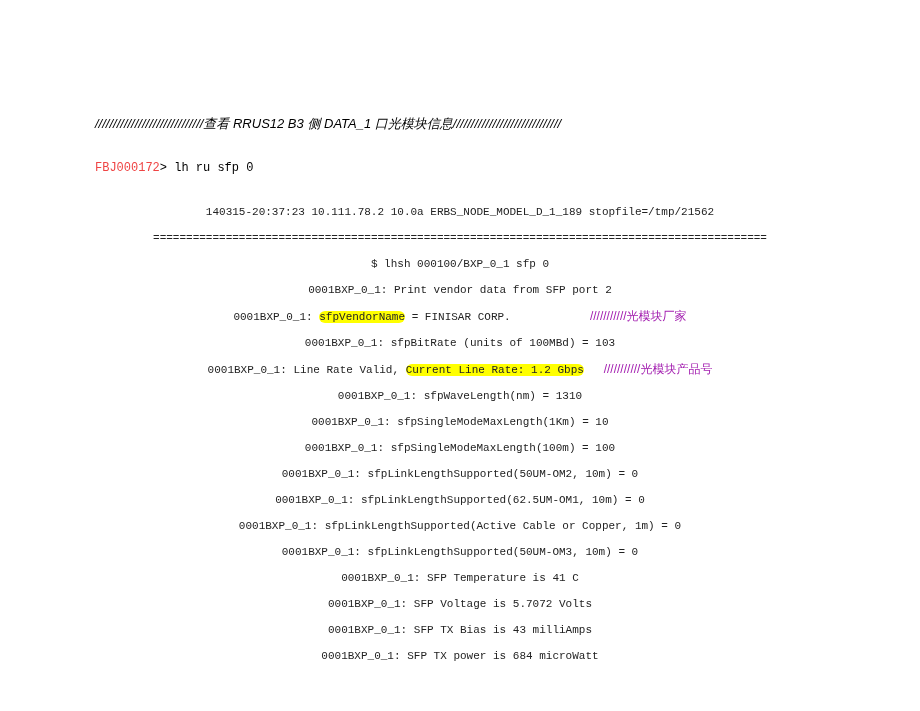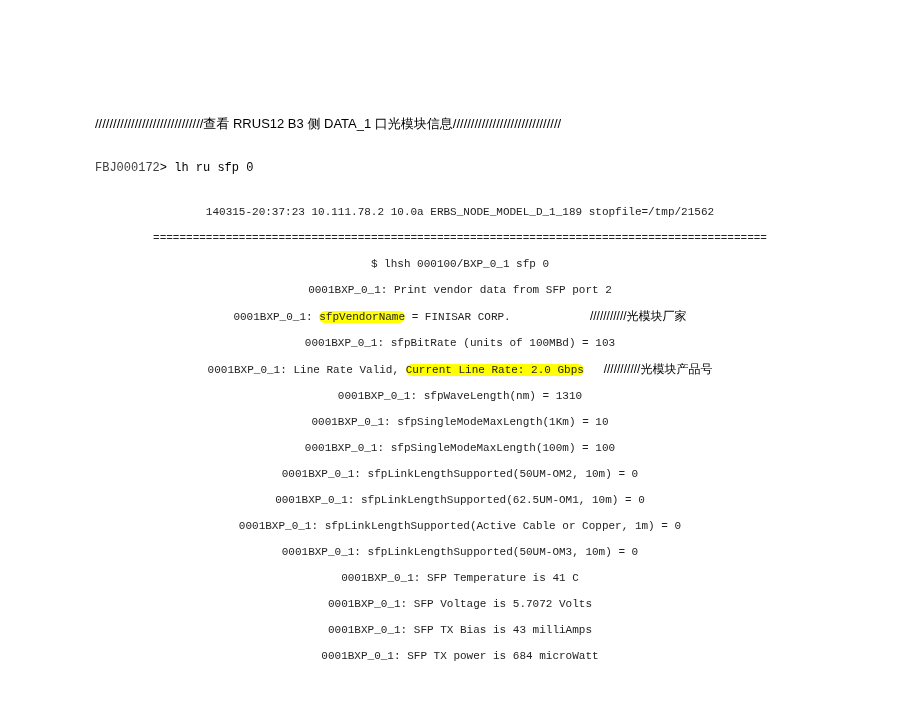--- a/index.html
+++ b/index.html
@@ -12,39 +12,40 @@
     width: 920px;
   }
   .page {
     padding: 115px 95px 40px 95px;
   }
   .title-row {
     font-family: "SimSun", "Microsoft YaHei", sans-serif;
     font-size: 13px;
     margin-bottom: 28px;
     letter-spacing: 0;
+    font-style: italic;
   }
   .cmd-row {
     font-family: Consolas, "Courier New", monospace;
     font-size: 12px;
     margin-bottom: 18px;
   }
-  .prompt { color: #404040; }
+  .prompt { color: #ef4444; }
   .term {
     font-family: Consolas, "Courier New", monospace;
     font-size: 11px;
     line-height: 13px;
     white-space: pre;
     color: #222;
   }
   .hl { background: #ffff00; border-radius: 6px; }
   .comment {
     font-family: "SimSun", "Microsoft YaHei", sans-serif;
     font-size: 12px;
-    color: #000000;
+    color: #a21caf;
   }
   .row { display: block; text-align: center; }
 </style>
 </head>
 <body>
 
 <div class="page">
 
   <div class="title-row">//////////////////////////////查看 RRUS12 B3 侧 DATA_1 口光模块信息//////////////////////////////</div>
 
@@ -52,21 +53,21 @@
     <span class="prompt">FBJ000172</span><span>&gt; lh ru sfp 0</span>
   </div>
 
   <div class="term">
 <span class="row">140315-20:37:23 10.111.78.2 10.0a ERBS_NODE_MODEL_D_1_189 stopfile=/tmp/21562</span>
 <span class="row">=============================================================================================</span>
 <span class="row">$ lhsh 000100/BXP_0_1 sfp 0</span>
 <span class="row"><span>0001BXP_0_1: </span><span>Print vendor data from SFP port 2</span></span>
 <span class="row"><span>0001BXP_0_1: </span><span class="hl">sfpVendorName</span><span> = FINISAR CORP.            </span><span class="comment">///////////光模块厂家</span></span>
 <span class="row"><span>0001BXP_0_1: </span><span>sfpBitRate (units of 100MBd) = 103</span></span>
-<span class="row"><span>0001BXP_0_1: </span><span>Line Rate Valid, </span><span class="hl">Current Line Rate: 2.0 Gbps</span><span>   </span><span class="comment">///////////光模块产品号</span></span>
+<span class="row"><span>0001BXP_0_1: </span><span>Line Rate Valid, </span><span class="hl">Current Line Rate: 1.2 Gbps</span><span>   </span><span class="comment">///////////光模块产品号</span></span>
 <span class="row"><span>0001BXP_0_1: </span><span>sfpWaveLength(nm) = 1310</span></span>
 <span class="row"><span>0001BXP_0_1: </span><span>sfpSingleModeMaxLength(1Km) = 10</span></span>
 <span class="row"><span>0001BXP_0_1: </span><span>sfpSingleModeMaxLength(100m) = 100</span></span>
 <span class="row"><span>0001BXP_0_1: </span><span>sfpLinkLengthSupported(50UM-OM2, 10m) = 0</span></span>
 <span class="row"><span>0001BXP_0_1: </span><span>sfpLinkLengthSupported(62.5UM-OM1, 10m) = 0</span></span>
 <span class="row"><span>0001BXP_0_1: </span><span>sfpLinkLengthSupported(Active Cable or Copper, 1m) = 0</span></span>
 <span class="row"><span>0001BXP_0_1: </span><span>sfpLinkLengthSupported(50UM-OM3, 10m) = 0</span></span>
 <span class="row"><span>0001BXP_0_1: </span><span>SFP Temperature is 41 C</span></span>
 <span class="row"><span>0001BXP_0_1: </span><span>SFP Voltage is 5.7072 Volts</span></span>
 <span class="row"><span>0001BXP_0_1: </span><span>SFP TX Bias is 43 milliAmps</span></span>

